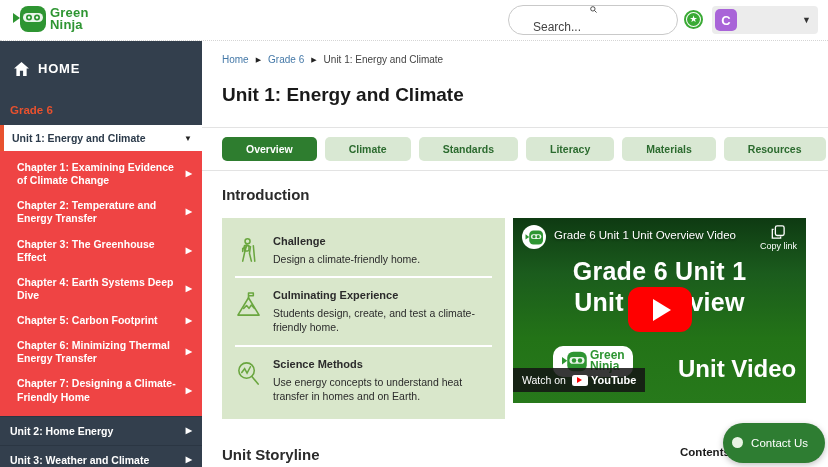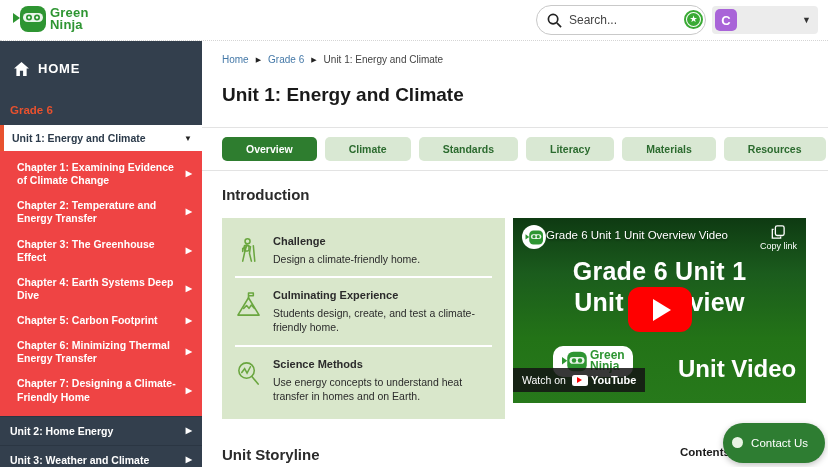--- a/index.html
+++ b/index.html
@@ -4,22 +4,22 @@
 <style>
   * { margin:0; padding:0; box-sizing:border-box; }
   html,body { width:828px; height:467px; overflow:hidden; background:#fff;
     font-family:"Liberation Sans", sans-serif; position:relative; }
 
   
   .header { position:absolute; top:0; left:0; width:828px; height:41px; background:#fff;
     border-bottom:1px dotted #d5d5d5; z-index:30; }
   .logo { position:absolute; left:12px; top:5px; display:flex; align-items:center; gap:4px; }
   .logo-text { color:#2e9532; font-weight:bold; font-size:13px; line-height:0.95; letter-spacing:0.2px; }
-  .search-wrap { position:absolute; left:536px; top:5px; width:170px; height:30px;
-    border:1px solid #c9c9c9; border-radius:16px; display:flex; align-items:center; padding:0 10px; gap:7px; background:#fff; }
+  .search-wrap { position:absolute; left:508px; top:5px; width:170px; height:30px;
+    border:1px solid #c9c9c9; border-radius:16px; display:flex; align-items:center; padding:0 10px; gap:7px; background:#fff;flex-direction:column; }
   .search-wrap input { border:none; outline:none; font-size:12px; width:120px; color:#333;
     font-family:"Liberation Sans", sans-serif; background:transparent; }
   .search-wrap input::placeholder { color:#444; }
   .badge-star { position:absolute; left:684px; top:10px; width:19px; height:19px; border-radius:50%;
     background:#fff; border:2px solid #3aaa35; display:flex; align-items:center; justify-content:center; }
   .badge-star .inner { width:13px; height:13px; border-radius:50%; background:#3aaa35; color:#fff;
     font-size:9px; line-height:13px; text-align:center; }
   .avatar-menu { position:absolute; left:712px; top:6px; width:106px; height:28px; background:#ececec;
     border-radius:4px; display:flex; align-items:center; padding:0 7px 0 3px; }
   .avatar { width:22px; height:22px; background:#a964d8; border-radius:5px; color:#fff;
@@ -61,21 +61,21 @@
   .intro-item { display:flex; gap:11px; padding:11px 0 10px 0; border-bottom:2px solid #fff; }
   .intro-item:last-child { border-bottom:none; }
   .intro-icon { flex:none; width:27px; height:27px; margin-top:2px; }
   .intro-title { font-weight:bold; font-size:11px; color:#2b2b2b; margin-bottom:5px; }
   .intro-text { font-size:10.5px; color:#2b2b2b; line-height:1.35; }
 
   
   .video { position:relative; width:293px; height:185px; overflow:hidden; cursor:pointer;
     background:linear-gradient(180deg,#0e3a12 0%, #1b5c1d 30%, #237317 65%, #27791b 100%); color:#fff; }
   .video-topbar { position:absolute; top:0; left:0; right:0; padding:7px 9px; display:flex;
-    align-items:flex-start; }
+    align-items:flex-start; gap:8px; }
   .yt-avatar { width:24px; height:24px; border-radius:50%; background:#fff; display:flex;
     align-items:center; justify-content:center; flex:none; }
   .video-title { font-size:11.5px; margin-top:4px; text-shadow:0 1px 2px rgba(0,0,0,.5); }
   .copy-link { margin-left:auto; text-align:center; font-size:9px; cursor:pointer; }
   .video-center { position:absolute; top:38px; left:0; right:0; text-align:center;
     font-size:25px; font-weight:bold; line-height:1.25; letter-spacing:0.3px; }
   .play-btn { position:absolute; left:115px; top:69px; width:64px; height:45px; background:#ff0000;
     border-radius:12px; display:flex; align-items:center; justify-content:center; cursor:pointer; }
   .play-tri { width:0; height:0; border-left:18px solid #fff; border-top:11px solid transparent;
     border-bottom:11px solid transparent; margin-left:4px; }

